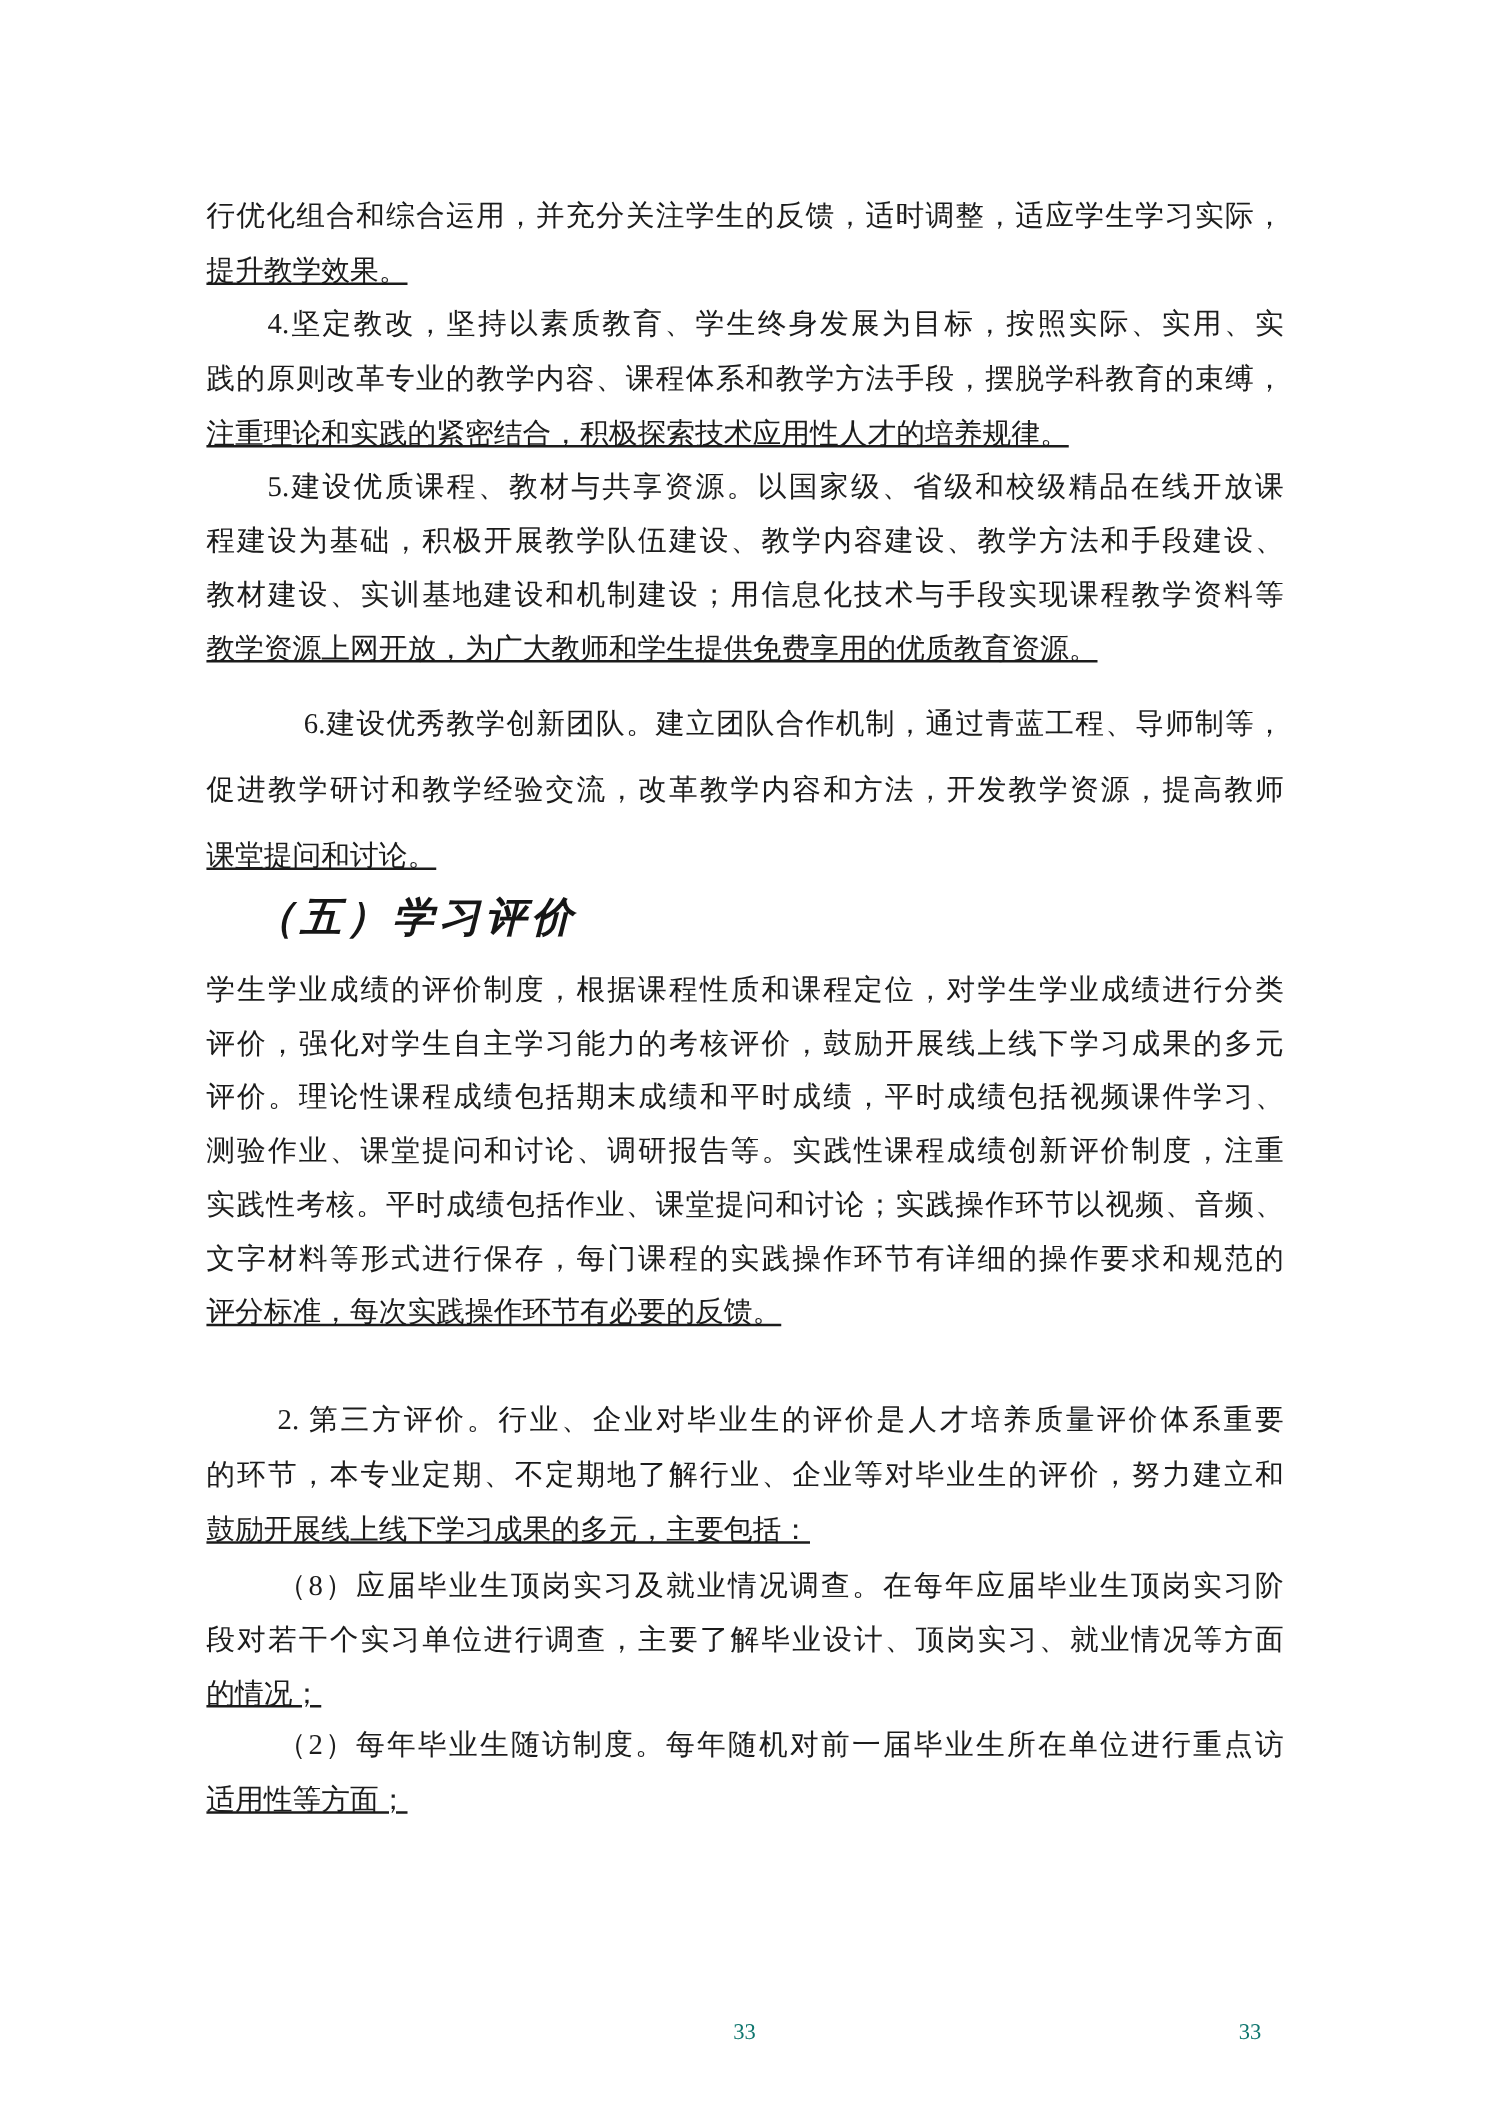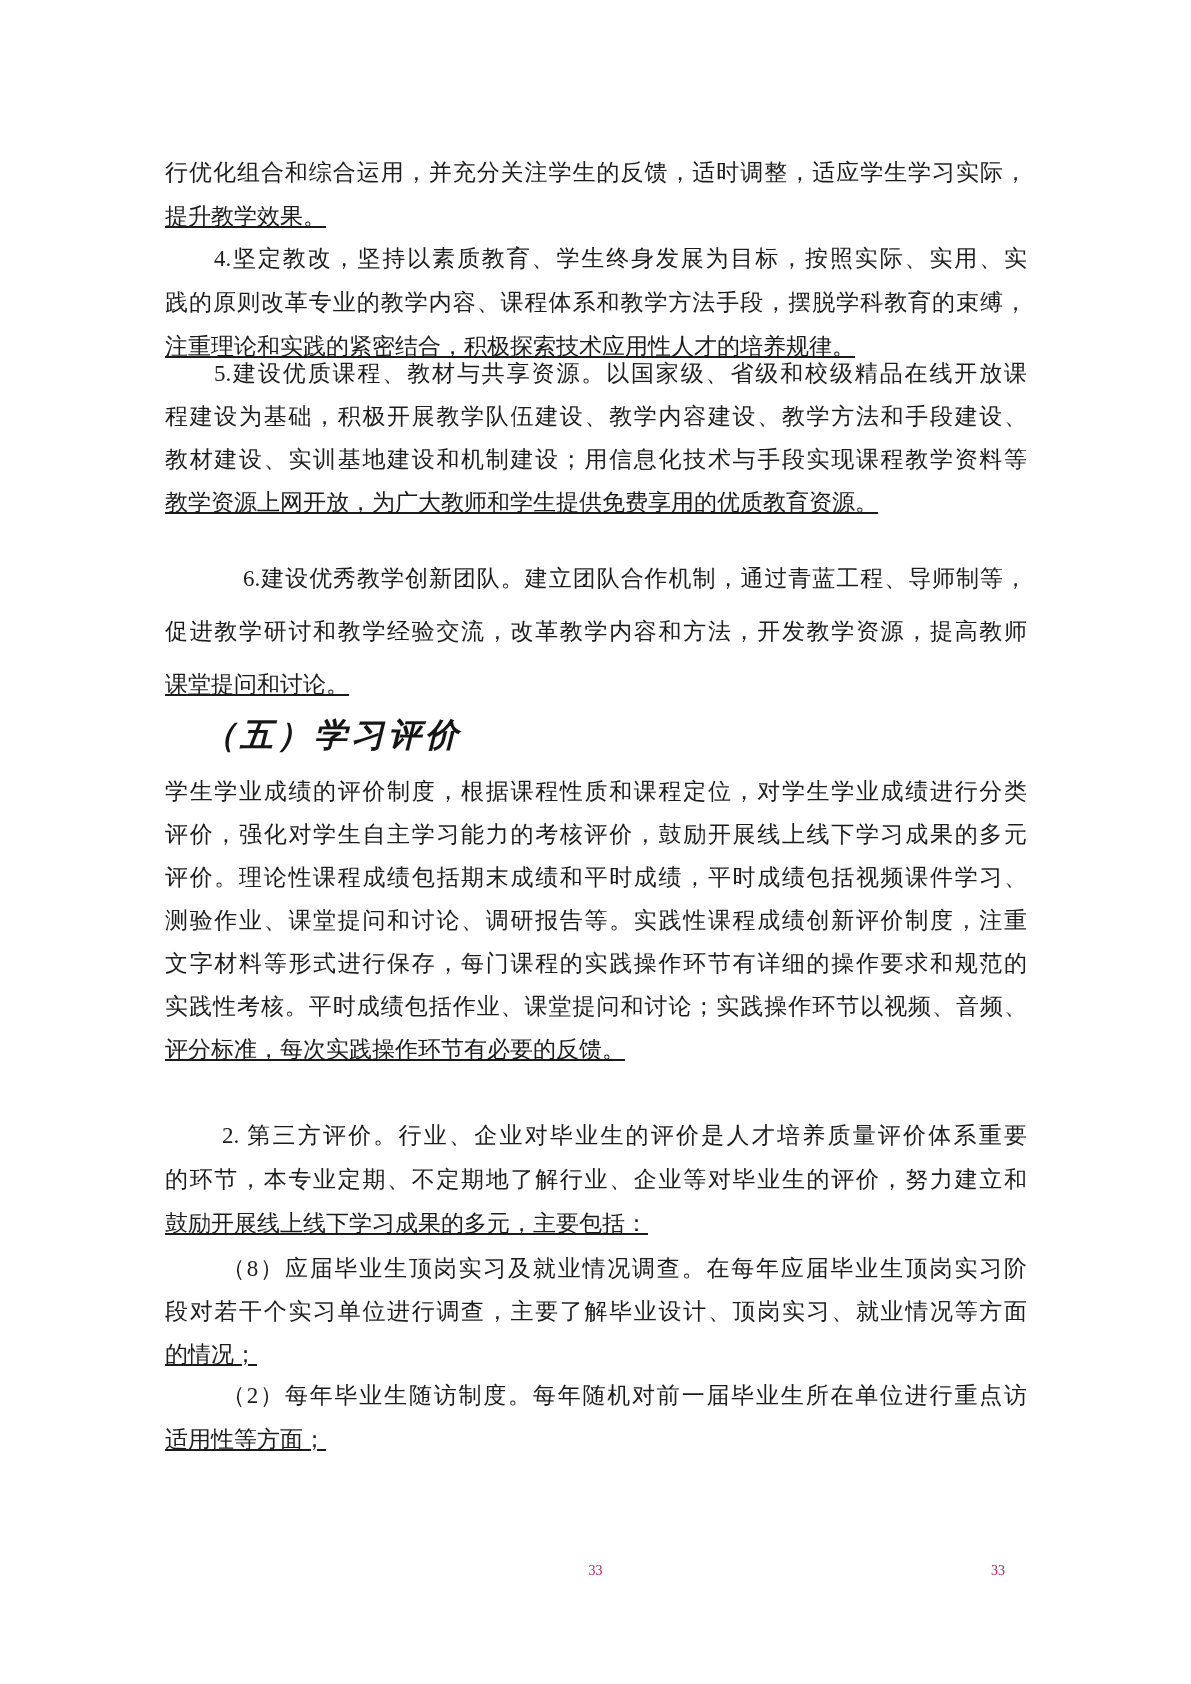--- a/index.html
+++ b/index.html
@@ -44,24 +44,24 @@
     font-size: 33px;
     line-height: 46px;
     font-weight: bold;
     font-style: italic;
     letter-spacing: 4px;
     text-indent: 56px;
     color: #161616;
   }
   .footer-num {
     position: absolute;
-    top: 1558px;
-    font-size: 14px;
+    top: 1612px;
+    font-size: 18px;
     line-height: 26px;
-    color: #be185d;
+    color: #0f766e;
   }
   .footer-num.center {
     left: 0;
     width: 1191px;
     text-align: center;
   }
   .footer-num.right {
     left: 991px;
   }
 </style>
@@ -74,42 +74,42 @@
     <div class="line">行优化组合和综合运用，并充分关注学生的反馈，适时调整，适应学生学习实际，</div>
     <div class="line last">提升教学效果。</div>
   </div>
 
   <div class="para lh44" style="top:237px">
     <div class="line ind-a">4.坚定教改，坚持以素质教育、学生终身发展为目标，按照实际、实用、实</div>
     <div class="line">践的原则改革专业的教学内容、课程体系和教学方法手段，摆脱学科教育的束缚，</div>
     <div class="line last">注重理论和实践的紧密结合，积极探索技术应用性人才的培养规律。</div>
   </div>
 
-  <div class="para" style="top:352px">
+  <div class="para" style="top:368px">
     <div class="line ind-a">5.建设优质课程、教材与共享资源。以国家级、省级和校级精品在线开放课</div>
     <div class="line">程建设为基础，积极开展教学队伍建设、教学内容建设、教学方法和手段建设、</div>
     <div class="line">教材建设、实训基地建设和机制建设；用信息化技术与手段实现课程教学资料等</div>
     <div class="line last">教学资源上网开放，为广大教师和学生提供免费享用的优质教育资源。</div>
   </div>
 
   <div class="para lh53" style="top:552px">
     <div class="line ind-b">6.建设优秀教学创新团队。建立团队合作机制，通过青蓝工程、导师制等，</div>
     <div class="line">促进教学研讨和教学经验交流，改革教学内容和方法，开发教学资源，提高教师</div>
     <div class="line last">课堂提问和讨论。</div>
   </div>
 
   <div class="section-heading">（五）学习评价</div>
 
   <div class="para" style="top:770px">
     <div class="line">学生学业成绩的评价制度，根据课程性质和课程定位，对学生学业成绩进行分类</div>
     <div class="line">评价，强化对学生自主学习能力的考核评价，鼓励开展线上线下学习成果的多元</div>
     <div class="line">评价。理论性课程成绩包括期末成绩和平时成绩，平时成绩包括视频课件学习、</div>
     <div class="line">测验作业、课堂提问和讨论、调研报告等。实践性课程成绩创新评价制度，注重</div>
+    <div class="line">实践性考核。平时成绩包括作业、课堂提问和讨论；实践操作环节以视频、音频、</div>
     <div class="line">文字材料等形式进行保存，每门课程的实践操作环节有详细的操作要求和规范的</div>
-    <div class="line">实践性考核。平时成绩包括作业、课堂提问和讨论；实践操作环节以视频、音频、</div>
     <div class="line last">评分标准，每次实践操作环节有必要的反馈。</div>
   </div>
 
   <div class="para lh44" style="top:1114px">
     <div class="line ind-c">2. 第三方评价。行业、企业对毕业生的评价是人才培养质量评价体系重要</div>
     <div class="line">的环节，本专业定期、不定期地了解行业、企业等对毕业生的评价，努力建立和</div>
     <div class="line last">鼓励开展线上线下学习成果的多元，主要包括：</div>
   </div>
 
   <div class="para" style="top:1247px">

